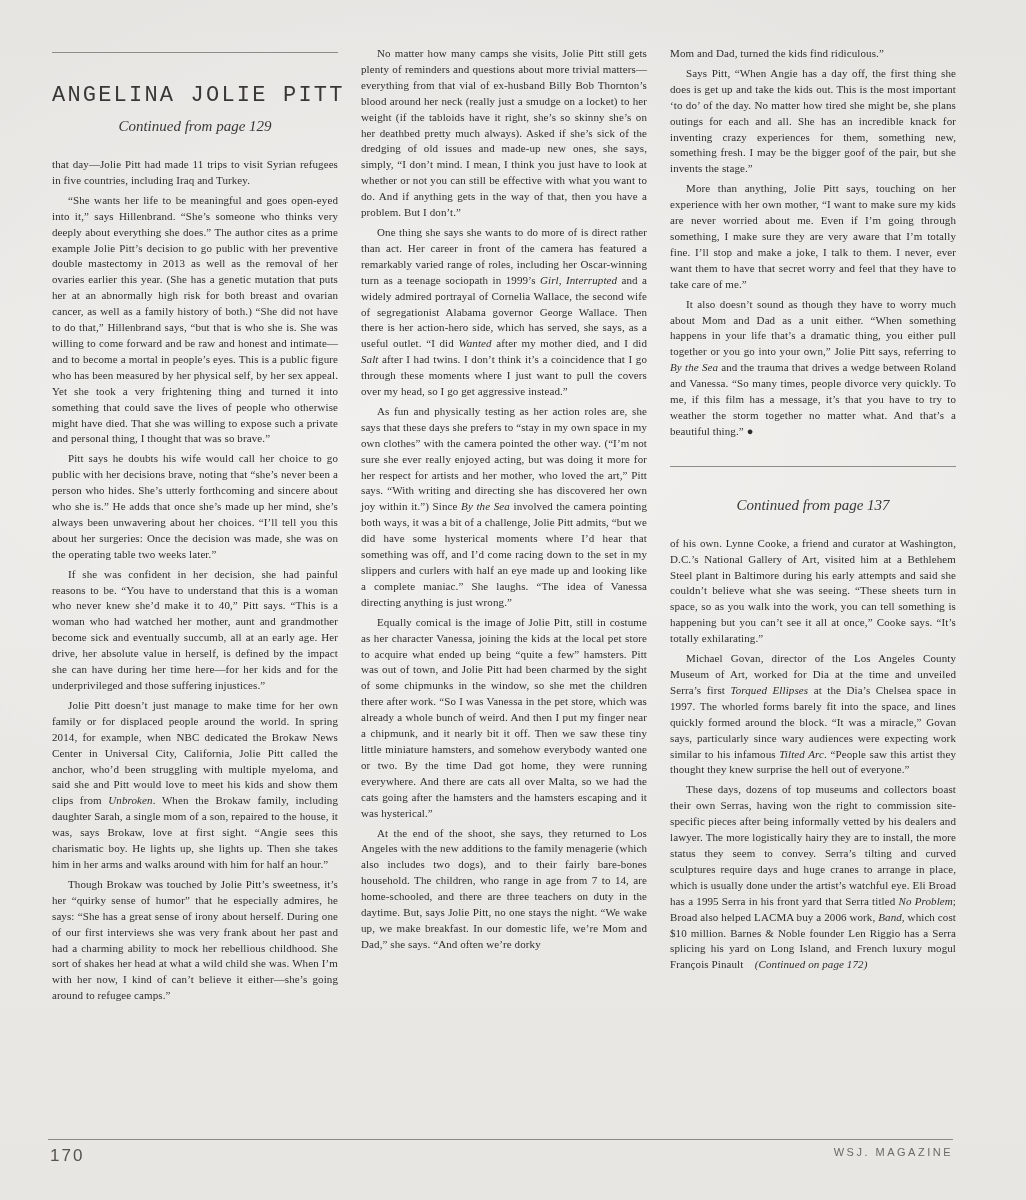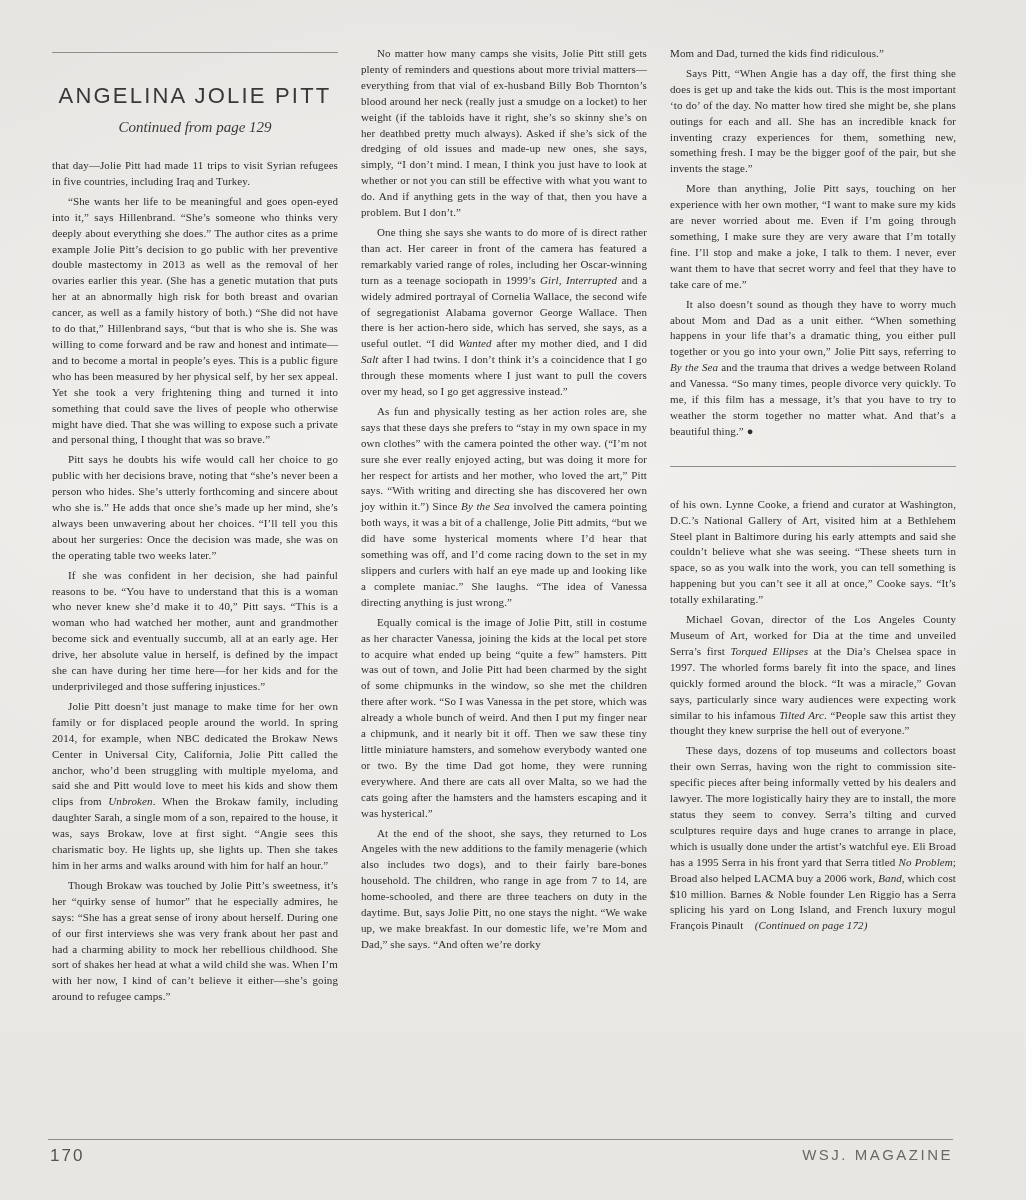--- a/index.html
+++ b/index.html
@@ -30,21 +30,21 @@
   .col p.indent { text-indent:16px; }
   .col p.noindent { text-indent:0; }
   .article-header { text-align:center; margin-bottom:22px; }
   .col > .article-header:not(:first-child) { margin-top:26px; }
   .article-header .rule {
     border-top:1.5px solid #8f8d89;
     margin:10px 4px 30px 4px;
   }
   .article-header .title {
     margin:4px;
-    font-family:Liberation Sans, sans-serif;
+    font-family:Liberation Mono, monospace;
     font-weight:400;
     font-size:22px;
     letter-spacing:2.2px;
     color:#3a3836;
     white-space:nowrap;
   }
   .article-header .continued {
     font-style:italic;
     font-size:15px;
     margin-top:10px;
@@ -55,21 +55,21 @@
     border-top:1.5px solid #8c8a87;
   }
   .page-number {
     position:absolute; left:50px; top:1146px;
     font-family:"Liberation Sans", sans-serif;
     font-size:17px; letter-spacing:2px; color:#55534f;
   }
   .magazine-name {
     position:absolute; right:73px; top:1146px;
     font-family:"Liberation Sans", sans-serif;
-    font-size:15px; letter-spacing:2.5px; color:#6b6965;
+    font-size:11px; letter-spacing:2.5px; color:#6b6965;
   }
   .watermark {
     position:absolute; right:5px; top:1157px;
     font-family:"Liberation Sans", sans-serif;
     font-size:23px; font-weight:400; color:#000;
     letter-spacing:0.2px;
   }
 </style>
 </head>
 <body>
@@ -97,20 +97,21 @@
         <p class="indent">Equally comical is the image of Jolie Pitt, still in costume as her character Vanessa, joining the kids at the local pet store to acquire what ended up being “quite a few” hamsters. Pitt was out of town, and Jolie Pitt had been charmed by the sight of some chipmunks in the window, so she met the children there after work. “So I was Vanessa in the pet store, which was already a whole bunch of weird. And then I put my finger near a chipmunk, and it nearly bit it off. Then we saw these tiny little miniature hamsters, and somehow everybody wanted one or two. By the time Dad got home, they were running everywhere. And there are cats all over Malta, so we had the cats going after the hamsters and the hamsters escaping and it was hysterical.”</p>
         <p class="indent">At the end of the shoot, she says, they returned to Los Angeles with the new additions to the family menagerie (which also includes two dogs), and to their fairly bare-bones household. The children, who range in age from 7 to 14, are home-schooled, and there are three teachers on duty in the daytime. But, says Jolie Pitt, no one stays the night. “We wake up, we make breakfast. In our domestic life, we’re Mom and Dad,” she says. “And often we’re dorky</p>
       </div>
     <div class="col">
         <p class="noindent">Mom and Dad, turned the kids find ridiculous.”</p>
         <p class="indent">Says Pitt, “When Angie has a day off, the first thing she does is get up and take the kids out. This is the most important ‘to do’ of the day. No matter how tired she might be, she plans outings for each and all. She has an incredible knack for inventing crazy experiences for them, something new, something fresh. I may be the bigger goof of the pair, but she invents the stage.”</p>
         <p class="indent">More than anything, Jolie Pitt says, touching on her experience with her own mother, “I want to make sure my kids are never worried about me. Even if I’m going through something, I make sure they are very aware that I’m totally fine. I’ll stop and make a joke, I talk to them. I never, ever want them to have that secret worry and feel that they have to take care of me.”</p>
         <p class="indent">It also doesn’t sound as though they have to worry much about Mom and Dad as a unit either. “When something happens in your life that’s a dramatic thing, you either pull together or you go into your own,” Jolie Pitt says, referring to <i>By the Sea</i> and the trauma that drives a wedge between Roland and Vanessa. “So many times, people divorce very quickly. To me, if this film has a message, it’s that you have to try to weather the storm together no matter what. And that’s a beautiful thing.” ●</p>
         <div class="article-header">
           <div class="rule"></div>
+          <div class="continued">Continued from page 137</div>
         </div>
         <p class="noindent">of his own. Lynne Cooke, a friend and curator at Washington, D.C.’s National Gallery of Art, visited him at a Bethlehem Steel plant in Baltimore during his early attempts and said she couldn’t believe what she was seeing. “These sheets turn in space, so as you walk into the work, you can tell something is happening but you can’t see it all at once,” Cooke says. “It’s totally exhilarating.”</p>
         <p class="indent">Michael Govan, director of the Los Angeles County Museum of Art, worked for Dia at the time and unveiled Serra’s first <i>Torqued Ellipses</i> at the Dia’s Chelsea space in 1997. The whorled forms barely fit into the space, and lines quickly formed around the block. “It was a miracle,” Govan says, particularly since wary audiences were expecting work similar to his infamous <i>Tilted Arc</i>. “People saw this artist they thought they knew surprise the hell out of everyone.”</p>
         <p class="indent">These days, dozens of top museums and collectors boast their own Serras, having won the right to commission site-specific pieces after being informally vetted by his dealers and lawyer. The more logistically hairy they are to install, the more status they seem to convey. Serra’s tilting and curved sculptures require days and huge cranes to arrange in place, which is usually done under the artist’s watchful eye. Eli Broad has a 1995 Serra in his front yard that Serra titled <i>No Problem</i>; Broad also helped LACMA buy a 2006 work, <i>Band</i>, which cost $10 million. Barnes &amp; Noble founder Len Riggio has a Serra splicing his yard on Long Island, and French luxury mogul François Pinault&nbsp;&nbsp;&nbsp;&nbsp;<i>(Continued on page 172)</i></p>
       </div>
   </main>
 
   <div class="footer-rule"></div>
   <div class="page-number">170</div>
   <div class="magazine-name">WSJ. MAGAZINE</div>

